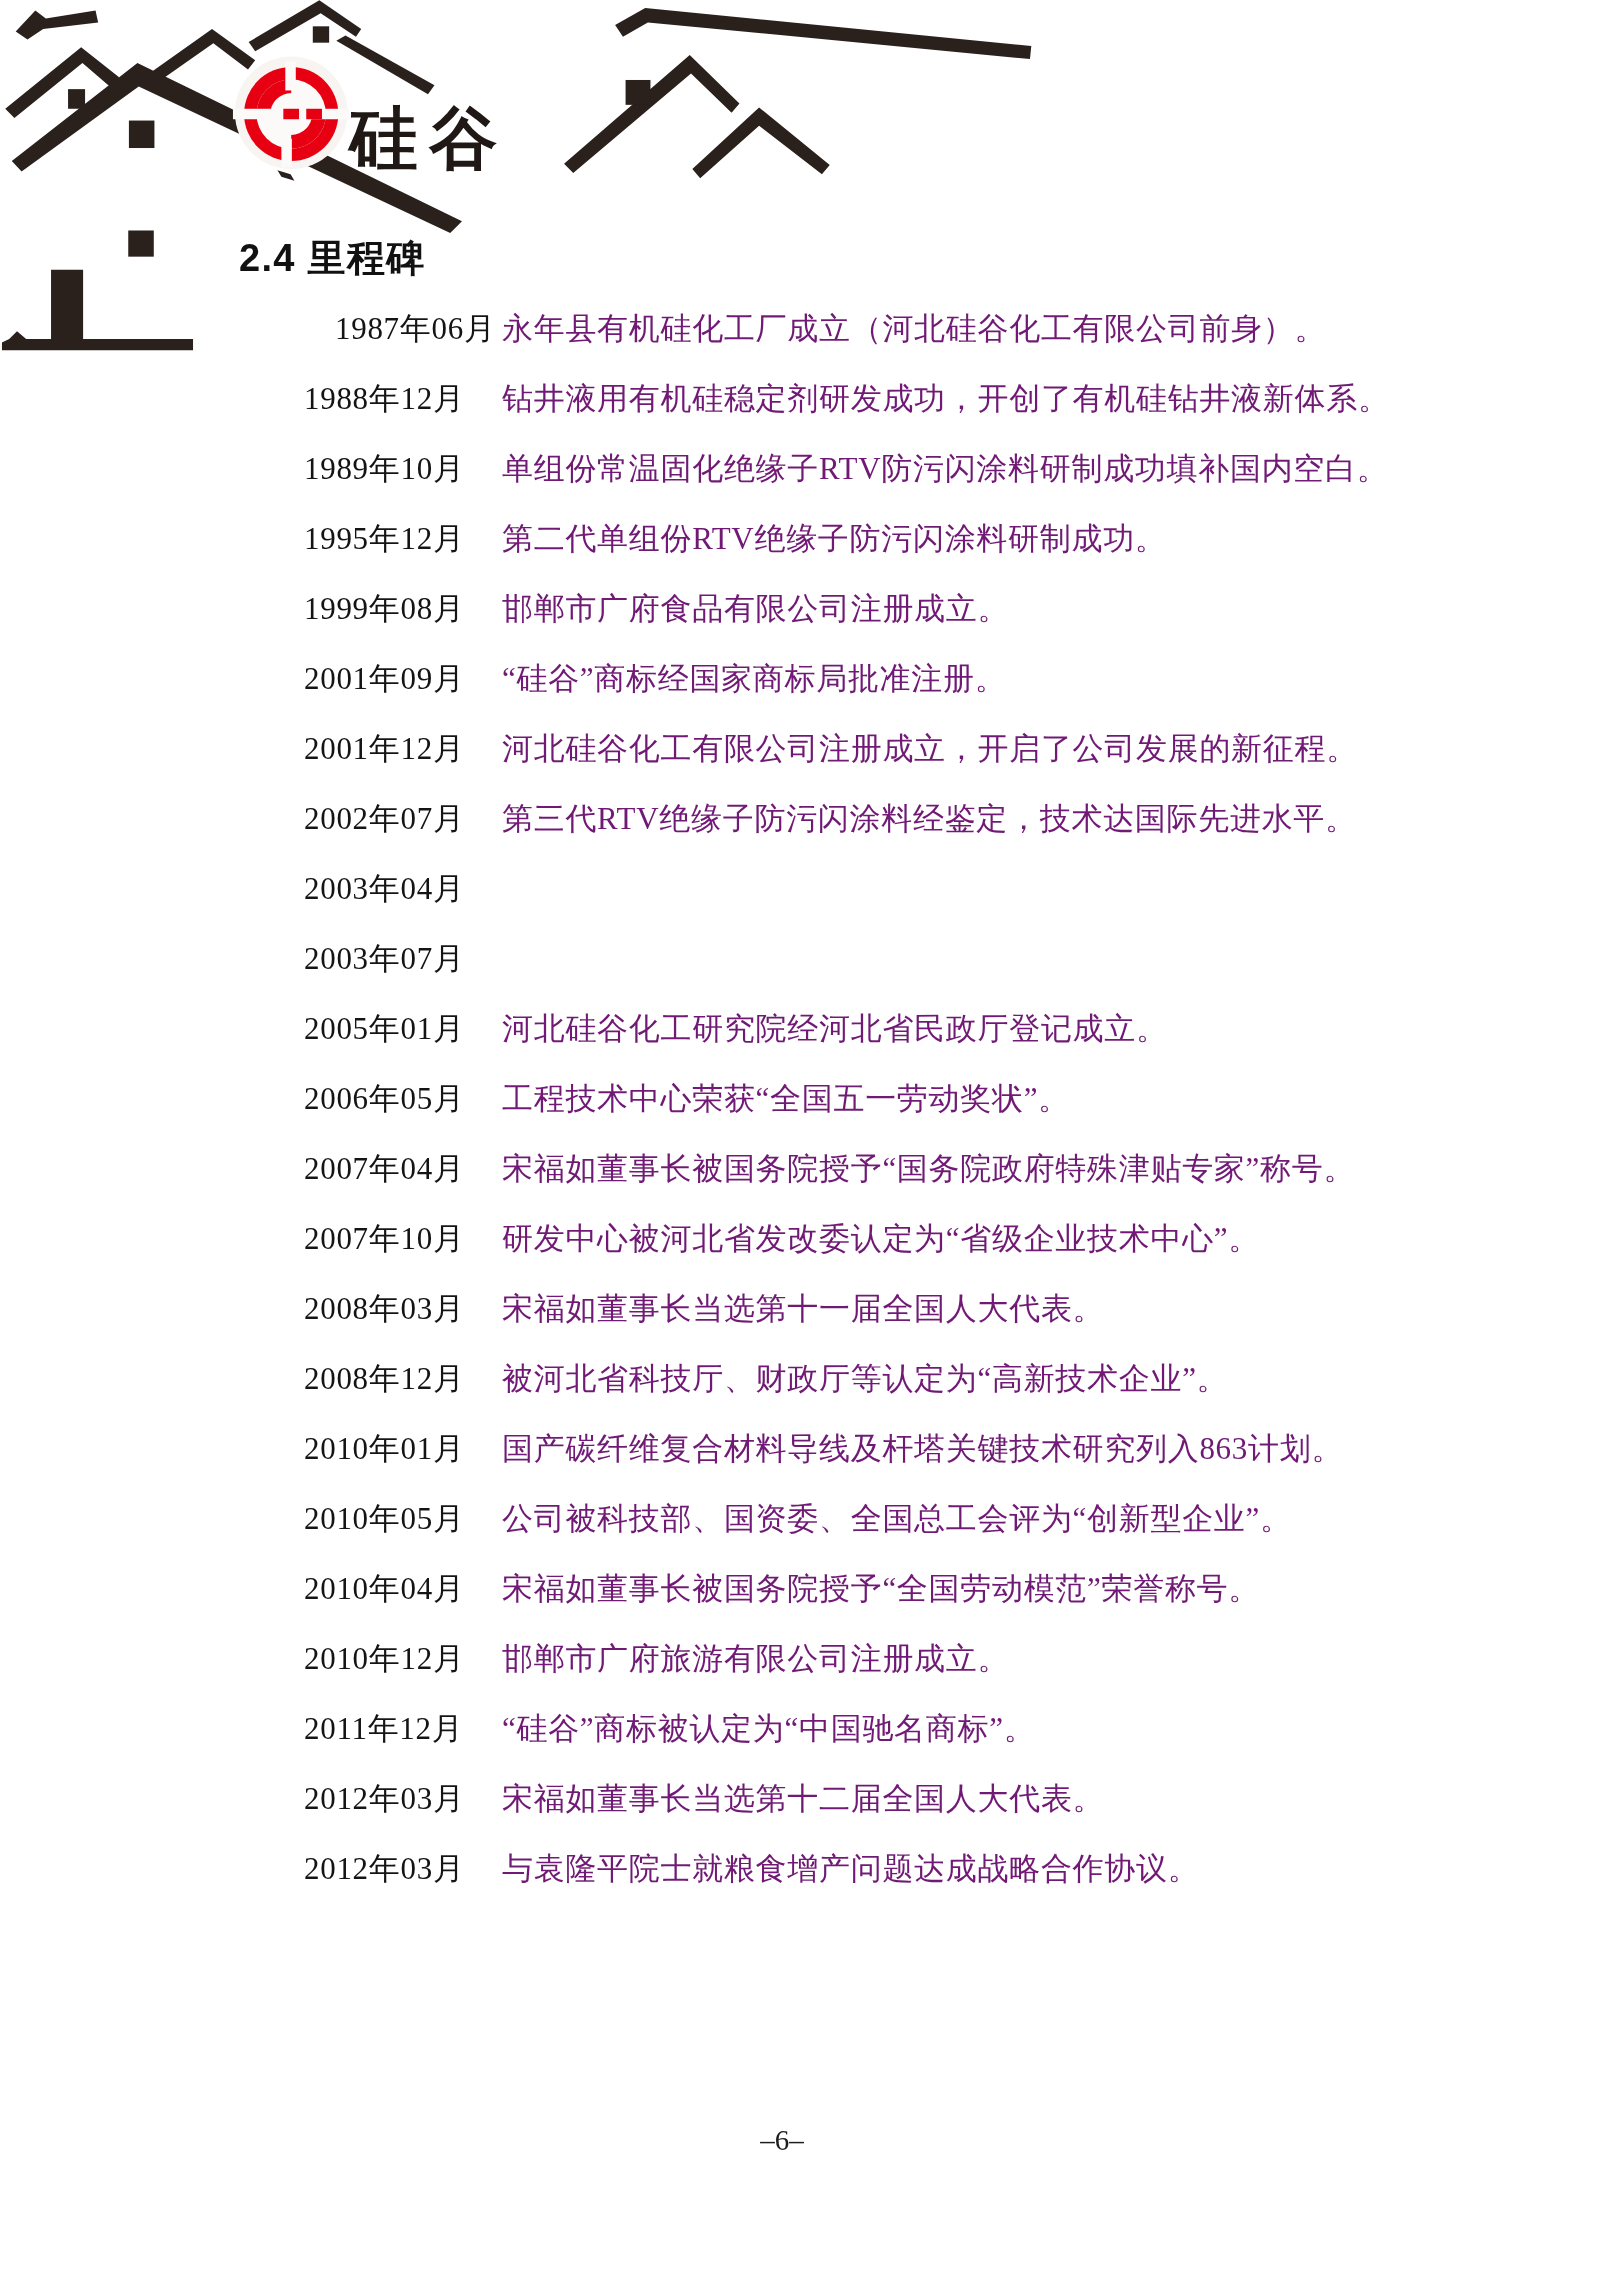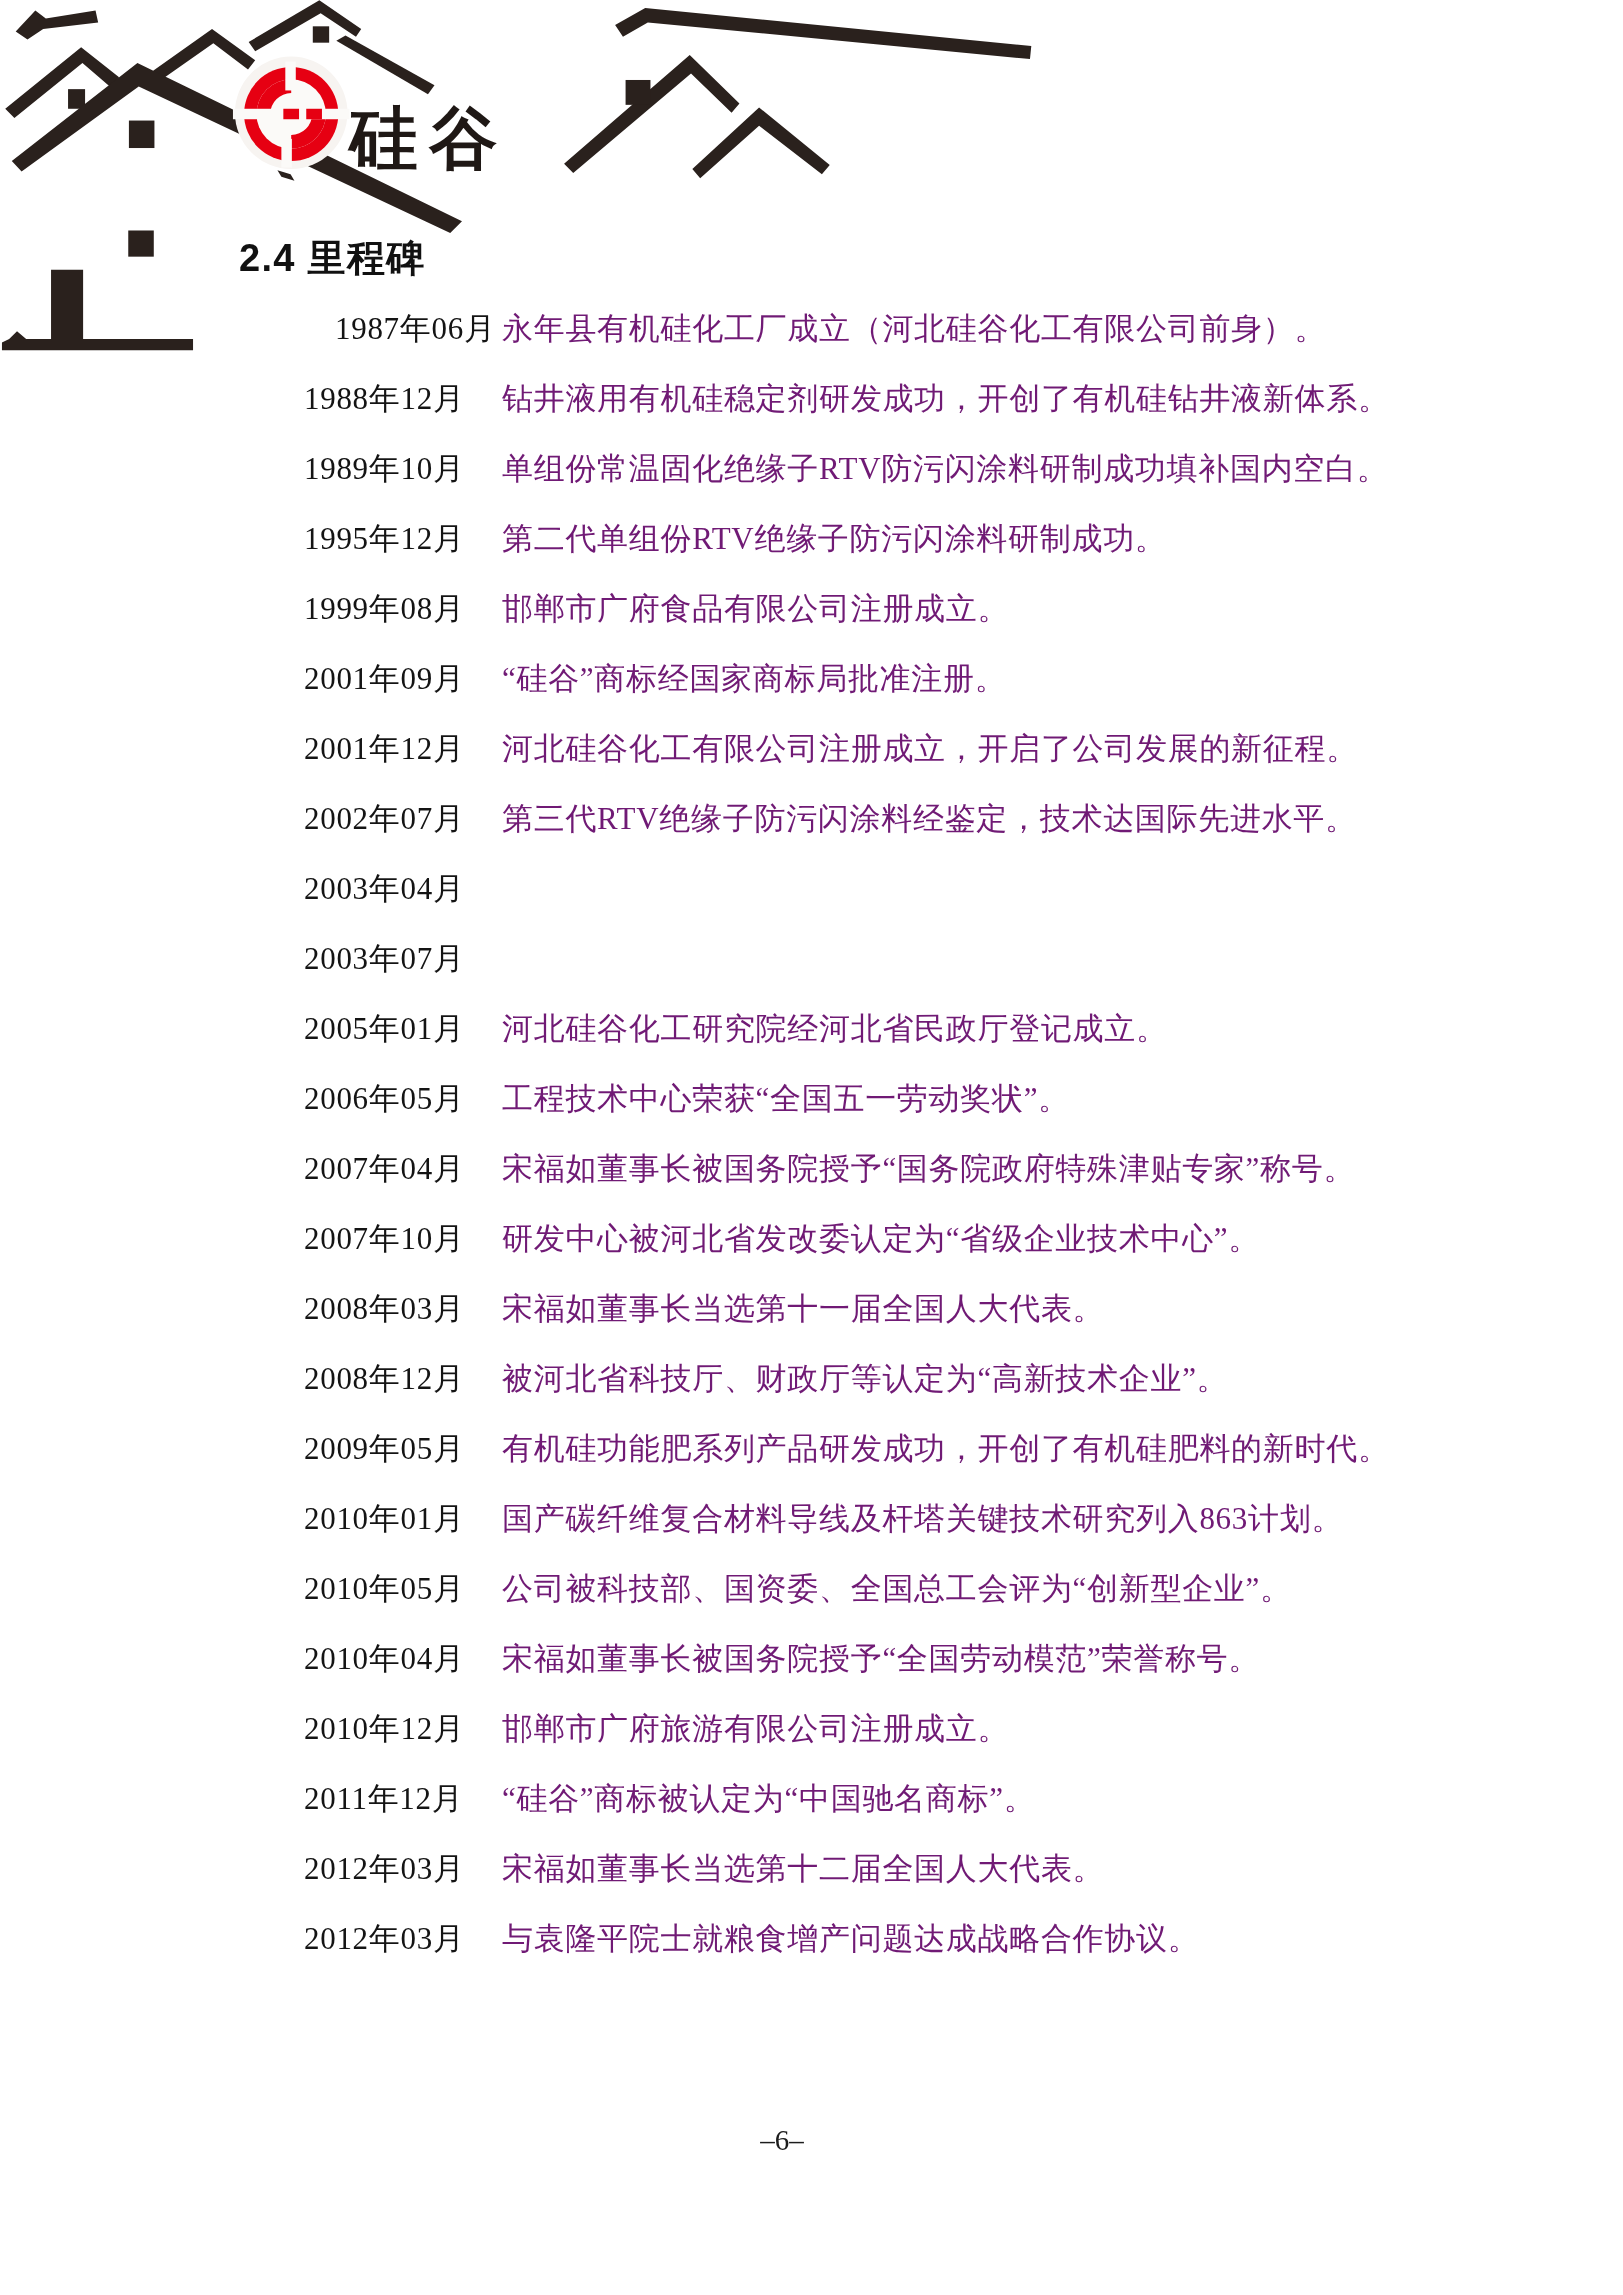--- a/index.html
+++ b/index.html
@@ -160,24 +160,20 @@
   <div class="row">
     <span class="date">2008年03月</span>
     <span class="desc">宋福如董事长当选第十一届全国人大代表。</span>
   </div>
 
   <div class="row">
     <span class="date">2008年12月</span>
     <span class="desc">被河北省科技厅、财政厅等认定为“高新技术企业”。</span>
   </div>
 
-  <div class="row">
-    <span class="date">2009年05月</span>
-    <span class="desc">有机硅功能肥系列产品研发成功，开创了有机硅肥料的新时代。</span>
-  </div>
 
   <div class="row">
     <span class="date">2010年01月</span>
     <span class="desc">国产碳纤维复合材料导线及杆塔关键技术研究列入863计划。</span>
   </div>
 
   <div class="row">
     <span class="date">2010年05月</span>
     <span class="desc">公司被科技部、国资委、全国总工会评为“创新型企业”。</span>
   </div>

